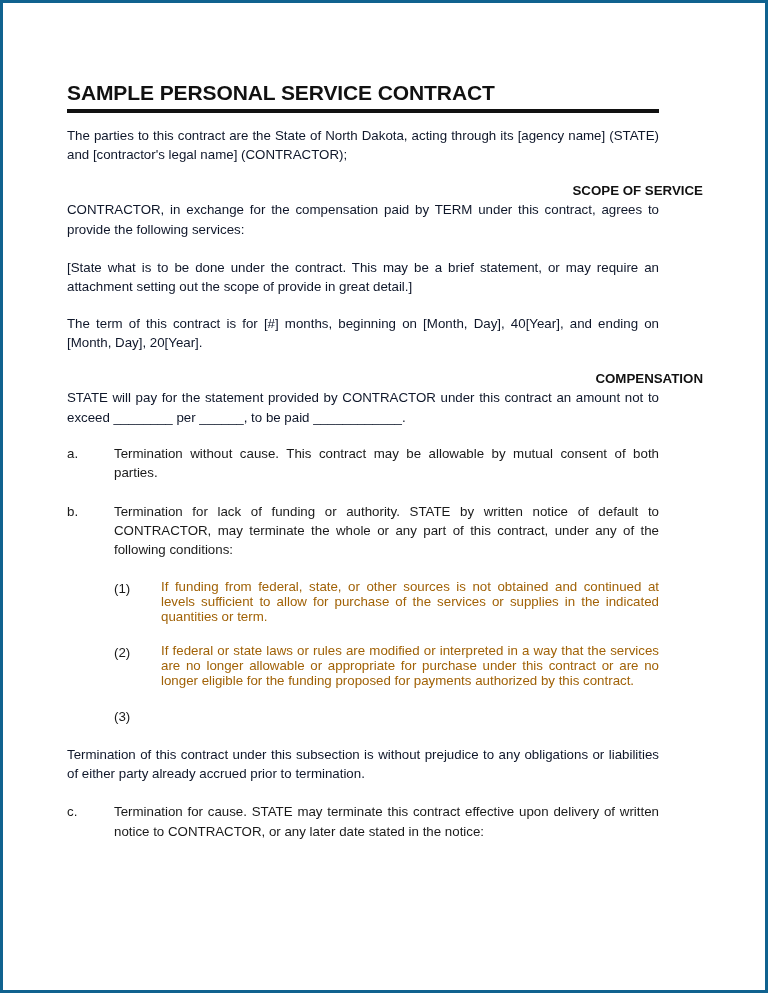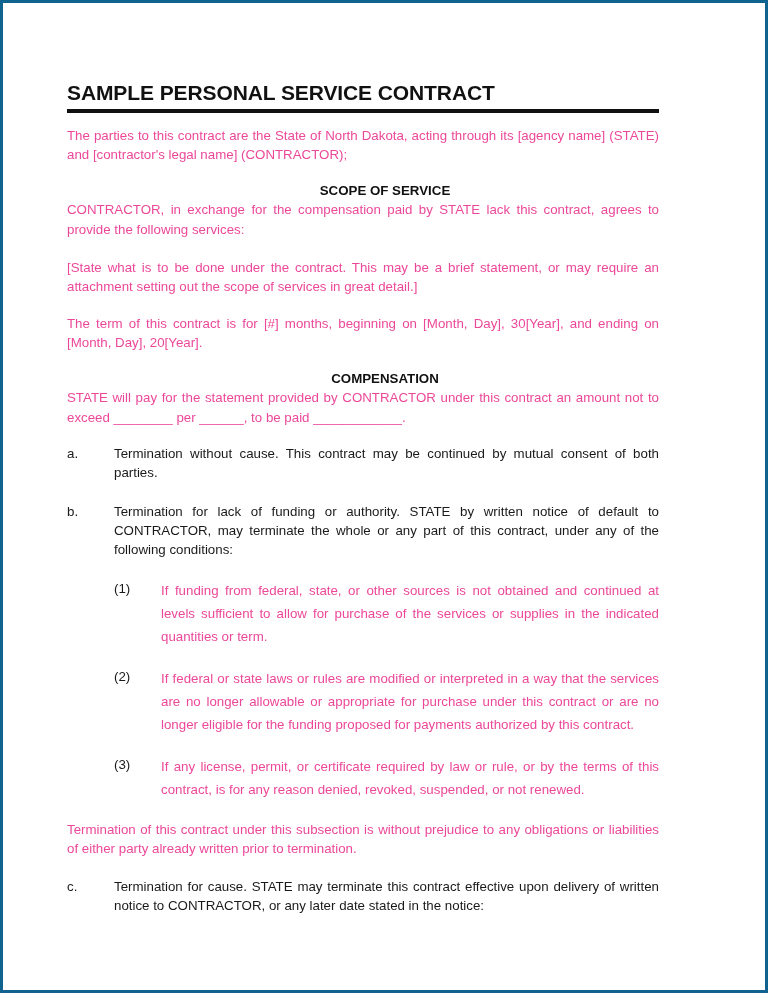--- a/index.html
+++ b/index.html
@@ -46,33 +46,33 @@
   .title-rule {
     height: 4px;
     background: #111111;
     width: 592px;
     margin: 0 0 13px 0;
   }
 
   .body-text {
     font-size: 13.3px;
     line-height: 19.3px;
-    color: #ec4899;
+    color: #0f172a;
     text-align: justify;
     margin: 0;
     width: 592px;
   }
 
   .section-heading {
     font-size: 13.3px;
     line-height: 19.3px;
     font-weight: bold;
     color: #111111;
     margin: 0;
-    text-align: center;
+    text-align: right;
   }
   .gap-md { height: 17px; }
   .gap-lg { height: 19px; }
 
   
   .list-row {
     display: flex;
     width: 592px;
     align-items: flex-start;
   }
@@ -108,61 +108,61 @@
     width: 47px;
     font-size: 13.3px;
     line-height: 19.3px;
     color: #1a1a1a;
     text-align: left;
   }
 
   .list-body-num {
     flex: 1 1 auto;
     font-size: 13.3px;
-    line-height: 23px;
-    color: #ec4899;
+    line-height: 15px;
+    color: #a16207;
     text-align: justify;
   }
 </style>
 </head>
 <body>
 
 <div id="page">
   <div id="sheet">
 
     <h1 class="doc-title">SAMPLE PERSONAL SERVICE CONTRACT</h1>
 
     <div class="title-rule"></div>
 
     <p class="body-text">The parties to this contract are the State of North Dakota, acting through its [agency name] (STATE) and [contractor's legal name] (CONTRACTOR);</p>
 
     <div class="gap-md"></div>
 
     <div class="section-heading">SCOPE OF SERVICE</div>
-    <p class="body-text">CONTRACTOR, in exchange for the compensation paid by STATE lack this contract, agrees to provide the following services:</p>
-
-    <div class="gap-lg"></div>
-
-    <p class="body-text">[State what is to be done under the contract. This may be a brief statement, or may require an attachment setting out the scope of services in great detail.]</p>
-
-    <div class="gap-md"></div>
-
-    <p class="body-text">The term of this contract is for [#] months, beginning on [Month, Day], 30[Year], and ending on [Month, Day], 20[Year].</p>
+    <p class="body-text">CONTRACTOR, in exchange for the compensation paid by TERM under this contract, agrees to provide the following services:</p>
+
+    <div class="gap-lg"></div>
+
+    <p class="body-text">[State what is to be done under the contract. This may be a brief statement, or may require an attachment setting out the scope of provide in great detail.]</p>
+
+    <div class="gap-md"></div>
+
+    <p class="body-text">The term of this contract is for [#] months, beginning on [Month, Day], 40[Year], and ending on [Month, Day], 20[Year].</p>
 
     <div class="gap-md"></div>
 
     <div class="section-heading">COMPENSATION</div>
     <p class="body-text">STATE will pay for the statement provided by CONTRACTOR under this contract an amount not to exceed ________ per ______, to be paid ____________.</p>
 
     <div class="gap-md"></div>
 
 
     <div class="list-row">
       <div class="marker-alpha">a.</div>
-      <div class="list-body-alpha">Termination without cause. This contract may be continued by mutual consent of both parties.</div>
+      <div class="list-body-alpha">Termination without cause. This contract may be allowable by mutual consent of both parties.</div>
     </div>
 
     <div class="gap-lg"></div>
 
     <div class="list-row">
       <div class="marker-alpha">b.</div>
       <div class="list-body-alpha">Termination for lack of funding or authority. STATE by written notice of default to CONTRACTOR, may terminate the whole or any part of this contract, under any of the following conditions:</div>
     </div>
 
     <div class="gap-lg"></div>
@@ -176,26 +176,25 @@
 
     <div class="sub-row">
       <div class="marker-num">(2)</div>
       <div class="list-body-num">If federal or state laws or rules are modified or interpreted in a way that the services are no longer allowable or appropriate for purchase under this contract or are no longer eligible for the funding proposed for payments authorized by this contract.</div>
     </div>
 
     <div class="gap-lg"></div>
 
     <div class="sub-row">
       <div class="marker-num">(3)</div>
-      <div class="list-body-num">If any license, permit, or certificate required by law or rule, or by the terms of this contract, is for any reason denied, revoked, suspended, or not renewed.</div>
-    </div>
-
-    <div class="gap-lg"></div>
-
-    <p class="body-text">Termination of this contract under this subsection is without prejudice to any obligations or liabilities of either party already written prior to termination.</p>
+    </div>
+
+    <div class="gap-lg"></div>
+
+    <p class="body-text">Termination of this contract under this subsection is without prejudice to any obligations or liabilities of either party already accrued prior to termination.</p>
 
     <div class="gap-lg"></div>
 
     <div class="list-row">
       <div class="marker-alpha">c.</div>
       <div class="list-body-alpha">Termination for cause. STATE may terminate this contract effective upon delivery of written notice to CONTRACTOR, or any later date stated in the notice:</div>
     </div>
 
   </div>
 </div>

